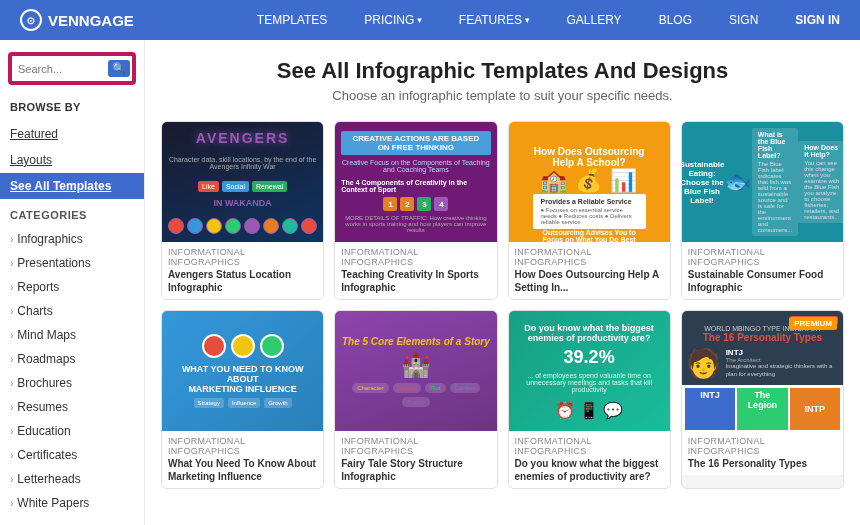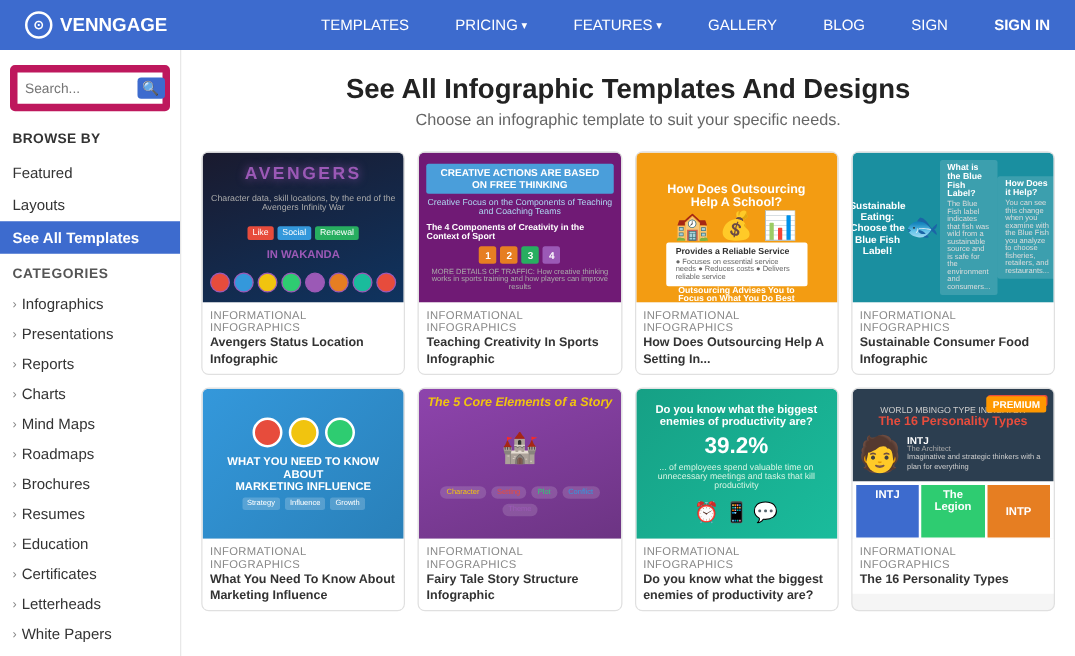--- a/index.html
+++ b/index.html
@@ -72,21 +72,21 @@
       width: 145px;
       flex-shrink: 0;
       border-right: 1px solid #e8e8e8;
       overflow-y: auto;
       padding: 12px 0;
     }
     .search-box {
       margin: 0 8px 12px 8px;
       display: flex;
       align-items: center;
-      border: 6px solid #be185d;
+      border: 4px solid #be185d;
       border-radius: 4px;
       padding: 4px 6px;
       background: #fff;
     }
     .search-input {
       border: none;
       outline: none;
       font-size: 11px;
       color: #555;
       flex: 1;
@@ -105,20 +105,21 @@
       color: #333;
       padding: 4px 10px 8px 10px;
       letter-spacing: 0.3px;
     }
     .sidebar-item {
       padding: 6px 10px;
       font-size: 12px;
       color: #333;
       cursor: pointer;
       display: block;
+      text-decoration: underline;
     }
     .sidebar-item.active {
       background: #3d6bce;
       color: #fff;
       font-weight: 600;
     }
     .categories-label {
       font-size: 11px;
       font-weight: 700;
       color: #555;
@@ -224,21 +225,21 @@
     }
     .outsource-title { font-size: 10px; font-weight: 700; color: #fff; text-align: center; }
     .outsource-icons { display: flex; gap: 8px; }
     .sustainable-inner { background: #1a8fa0; width: 100%; height: 100%; display: flex; flex-direction: row; align-items: center; justify-content: center; padding: 6px; }
     .creativity-inner { background: #701a75; width: 100%; height: 100%; display: flex; flex-direction: column; align-items: center; justify-content: center; padding: 6px; gap: 4px; }
     .creativity-text-box { background: #4a9eda; padding: 3px 6px; border-radius: 2px; color: #fff; font-size: 8px; font-weight: 700; text-align: center; }
     .step-boxes { display: flex; gap: 3px; }
     .step-box { width: 14px; height: 14px; background: #e67e22; border-radius: 2px; display: flex; align-items: center; justify-content: center; color: #fff; font-size: 8px; font-weight: 700; }
     .marketing-inner { background: linear-gradient(135deg, #3498db, #2980b9); width: 100%; height: 100%; display: flex; flex-direction: column; align-items: center; justify-content: center; padding: 6px; }
     .marketing-text { font-size: 9px; font-weight: 700; color: #fff; text-align: center; text-transform: uppercase; }
-    .fairytale-inner { background: linear-gradient(160deg, #8e44ad, #6c3483); width: 100%; height: 100%; display: flex; flex-direction: column; align-items: center; justify-content: flex-start; padding: 6px; gap: 16px; }
+    .fairytale-inner { background: linear-gradient(160deg, #8e44ad, #6c3483); width: 100%; height: 100%; display: flex; flex-direction: column; align-items: center; justify-content: center; padding: 6px; gap: 4px; }
     .fairytale-text { font-size: 10px; font-weight: 700; color: #f1c40f; text-align: center; font-style: italic; }
     .productivity-inner { background: linear-gradient(135deg, #16a085, #1abc9c); width: 100%; height: 100%; display: flex; flex-direction: column; align-items: center; justify-content: center; padding: 6px; gap: 4px; }
     .productivity-text { font-size: 9px; font-weight: 700; color: #fff; text-align: center; }
     .big-number { font-size: 18px; font-weight: 900; color: #fff; }
     .personality-inner { background: #fff; width: 100%; height: 100%; display: flex; flex-direction: column; }
     .personality-top { background: #2c3e50; padding: 5px; display: flex; flex-direction: column; align-items: center; flex: 1; }
     .personality-subtitle { font-size: 7px; color: #ccc; text-align: center; }
     .personality-main-title { font-size: 10px; font-weight: 900; color: #e74c3c; text-align: center; }
     .personality-bottom { display: flex; gap: 2px; padding: 3px; }
     .intj-box { background: #3d6bce; color: #fff; font-size: 9px; font-weight: 700; padding: 2px 4px; flex: 1; text-align: center; }

